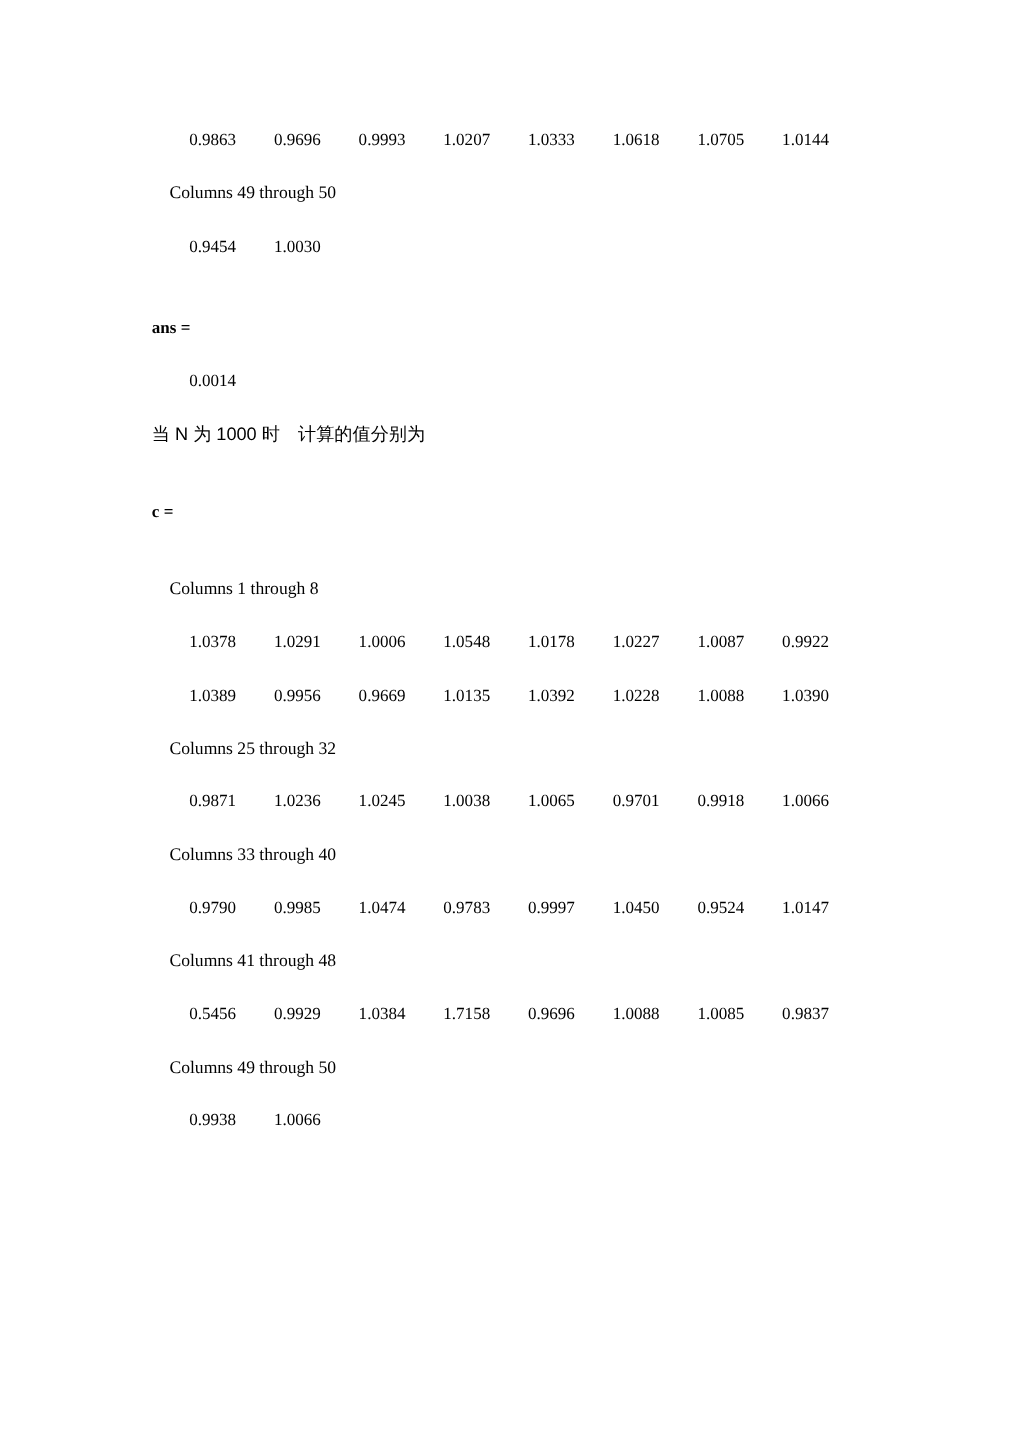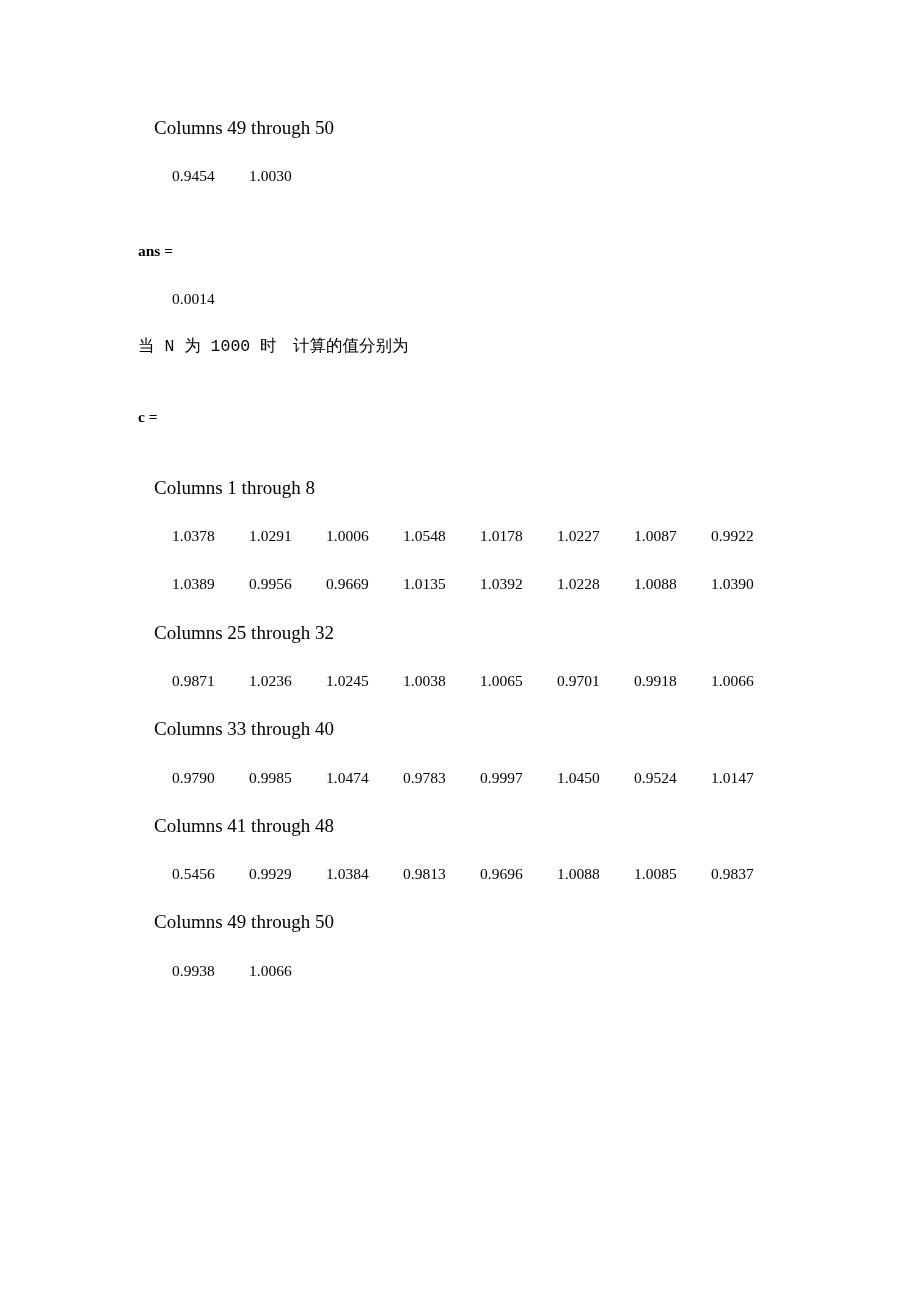--- a/index.html
+++ b/index.html
@@ -32,37 +32,37 @@
     position: absolute;
     left: 138px;
     top: 104px;
     width: 700px;
   }
 
   
   .line {
     height: 48.3px;
     line-height: 48.3px;
-    font-size: 19px;
+    font-size: 16px;
     white-space: nowrap;
   }
 
   
   .line.flush {
     padding-left: 0;
   }
 
   
   .line.colhead {
     padding-left: 16px;
   }
 
   .line.cn {
     font-size: 16.5px;
-    font-family: Liberation Mono, monospace;
+    font-family: Liberation Sans, sans-serif;
   }
 
   .line.var {
     font-size: 15.5px;
     font-weight: bold;
   }
 
   
   .numrow {
     height: 48.3px;
@@ -83,20 +83,23 @@
   
   .gap-sm { height: 22px; }
   .gap-md { height: 26px; }
 </style>
 </head>
 <body>
 
 <div class="page">
   <div class="body-col">
 
+    <div class="numrow">
+      <span class="cell">0.9863</span><span class="cell">0.9696</span><span class="cell">0.9993</span><span class="cell">1.0207</span><span class="cell">1.0333</span><span class="cell">1.0618</span><span class="cell">1.0705</span><span class="cell">1.0144</span>
+    </div>
 
     <div class="line colhead">Columns 49 through 50</div>
 
     <div class="numrow">
       <span class="cell">0.9454</span><span class="cell">1.0030</span>
     </div>
 
     <div class="gap-md"></div>
 
     <div class="line flush var">ans =</div>
@@ -128,21 +131,21 @@
       <span class="cell">0.9871</span><span class="cell">1.0236</span><span class="cell">1.0245</span><span class="cell">1.0038</span><span class="cell">1.0065</span><span class="cell">0.9701</span><span class="cell">0.9918</span><span class="cell">1.0066</span>
     </div>
 
     <div class="line colhead">Columns 33 through 40</div>
     <div class="numrow">
       <span class="cell">0.9790</span><span class="cell">0.9985</span><span class="cell">1.0474</span><span class="cell">0.9783</span><span class="cell">0.9997</span><span class="cell">1.0450</span><span class="cell">0.9524</span><span class="cell">1.0147</span>
     </div>
 
     <div class="line colhead">Columns 41 through 48</div>
     <div class="numrow">
-      <span class="cell">0.5456</span><span class="cell">0.9929</span><span class="cell">1.0384</span><span class="cell">0.9813</span><span class="cell">0.9696</span><span class="cell">1.0088</span><span class="cell">1.0085</span><span class="cell">0.9837</span>
+      <span class="cell">0.5456</span><span class="cell">0.9929</span><span class="cell">1.0384</span><span class="cell">1.7158</span><span class="cell">0.9696</span><span class="cell">1.0088</span><span class="cell">1.0085</span><span class="cell">0.9837</span>
     </div>
 
     <div class="line colhead">Columns 49 through 50</div>
     <div class="numrow">
       <span class="cell">0.9938</span><span class="cell">1.0066</span>
     </div>
 
   </div>
 </div>
 

